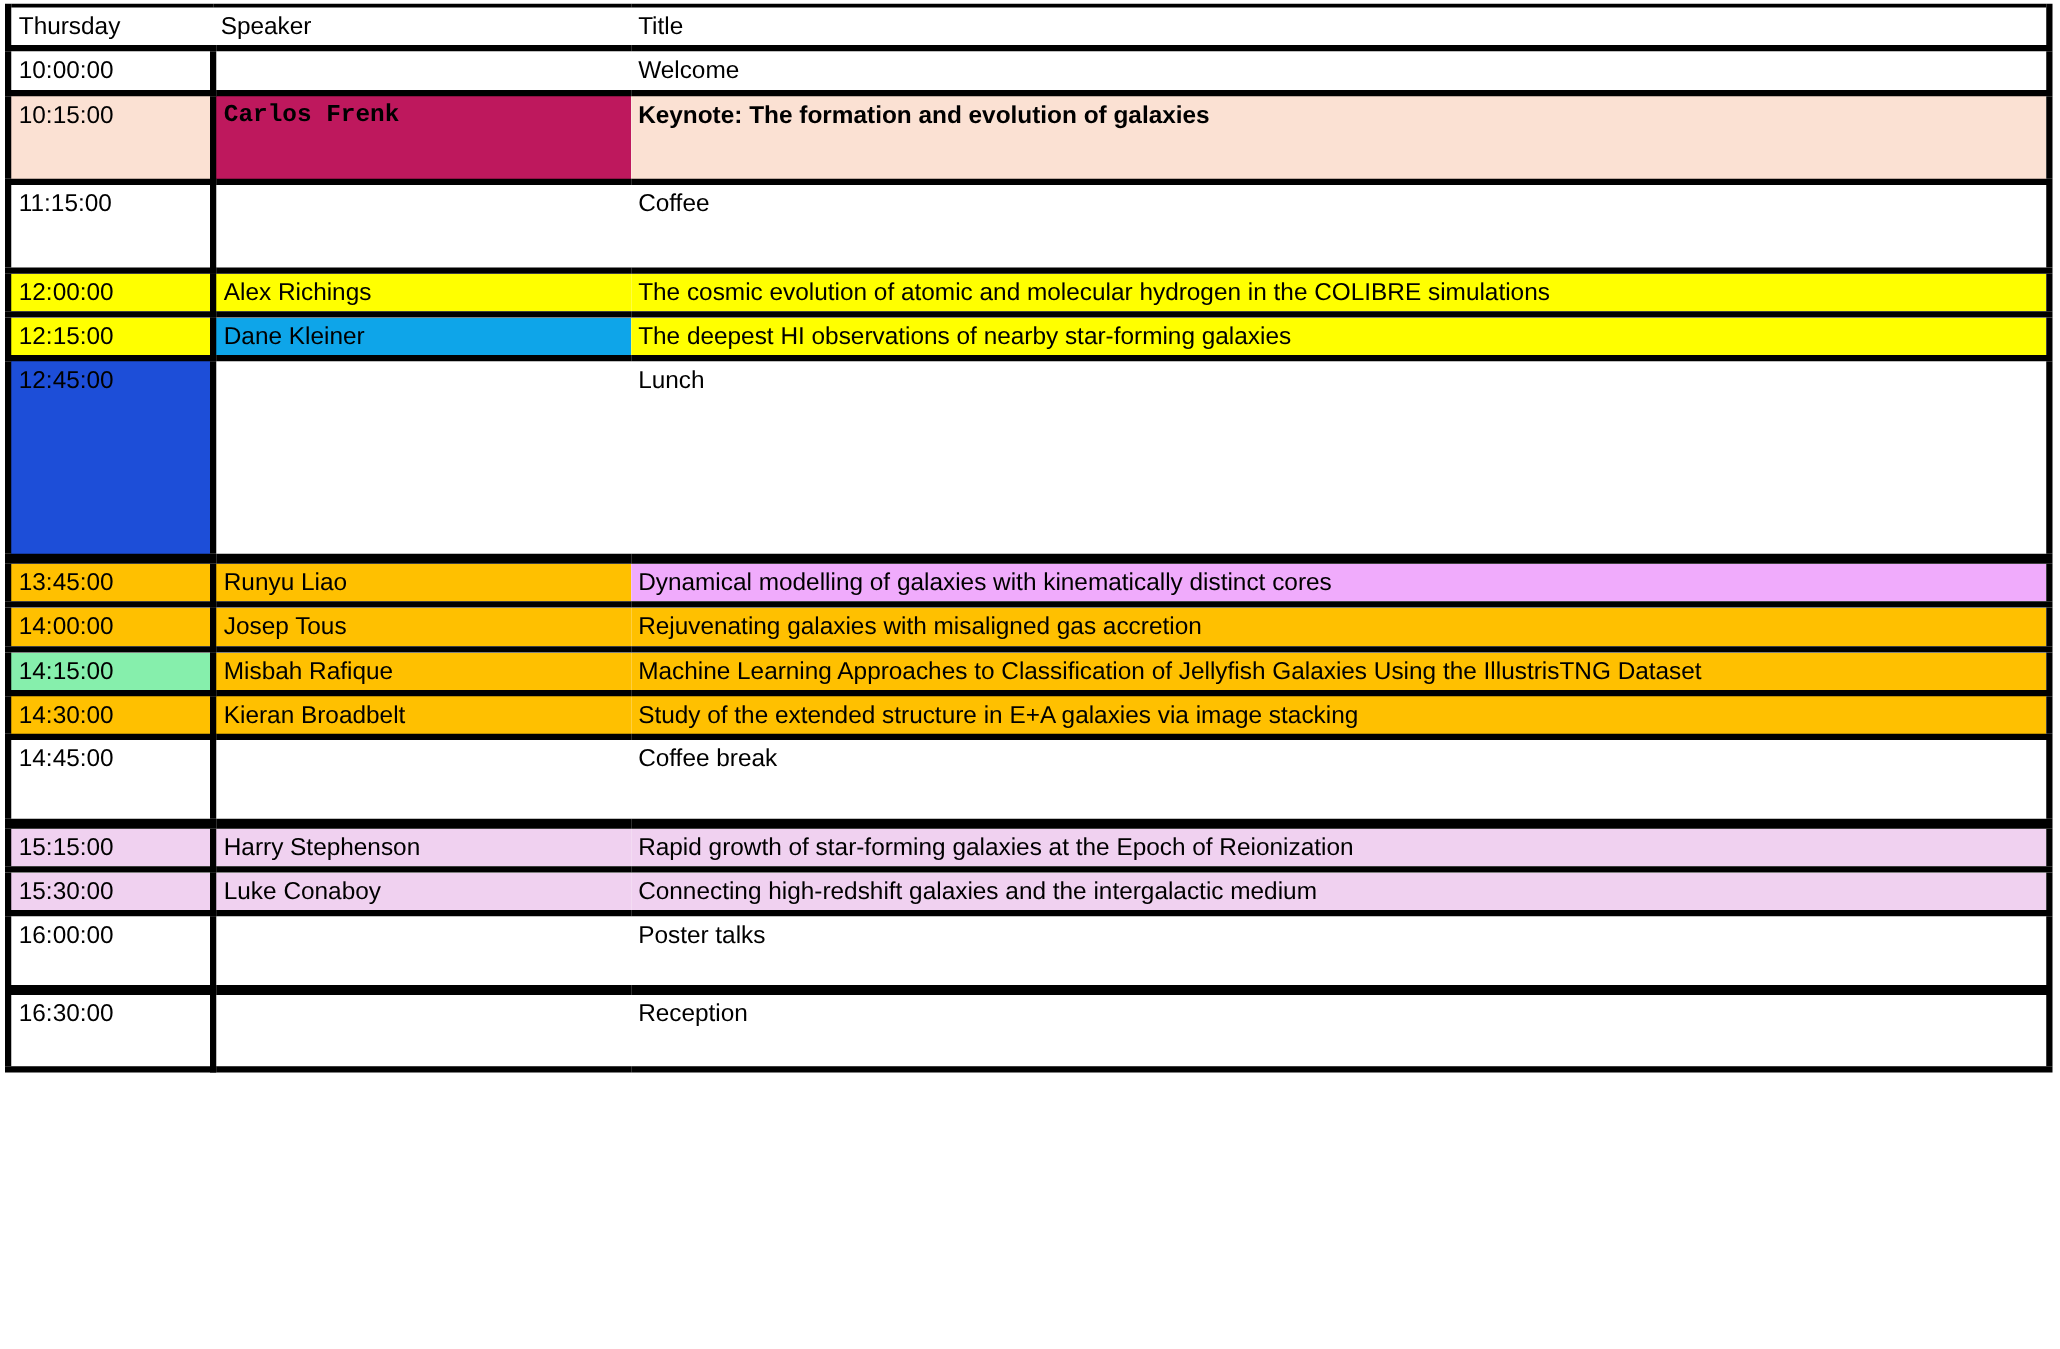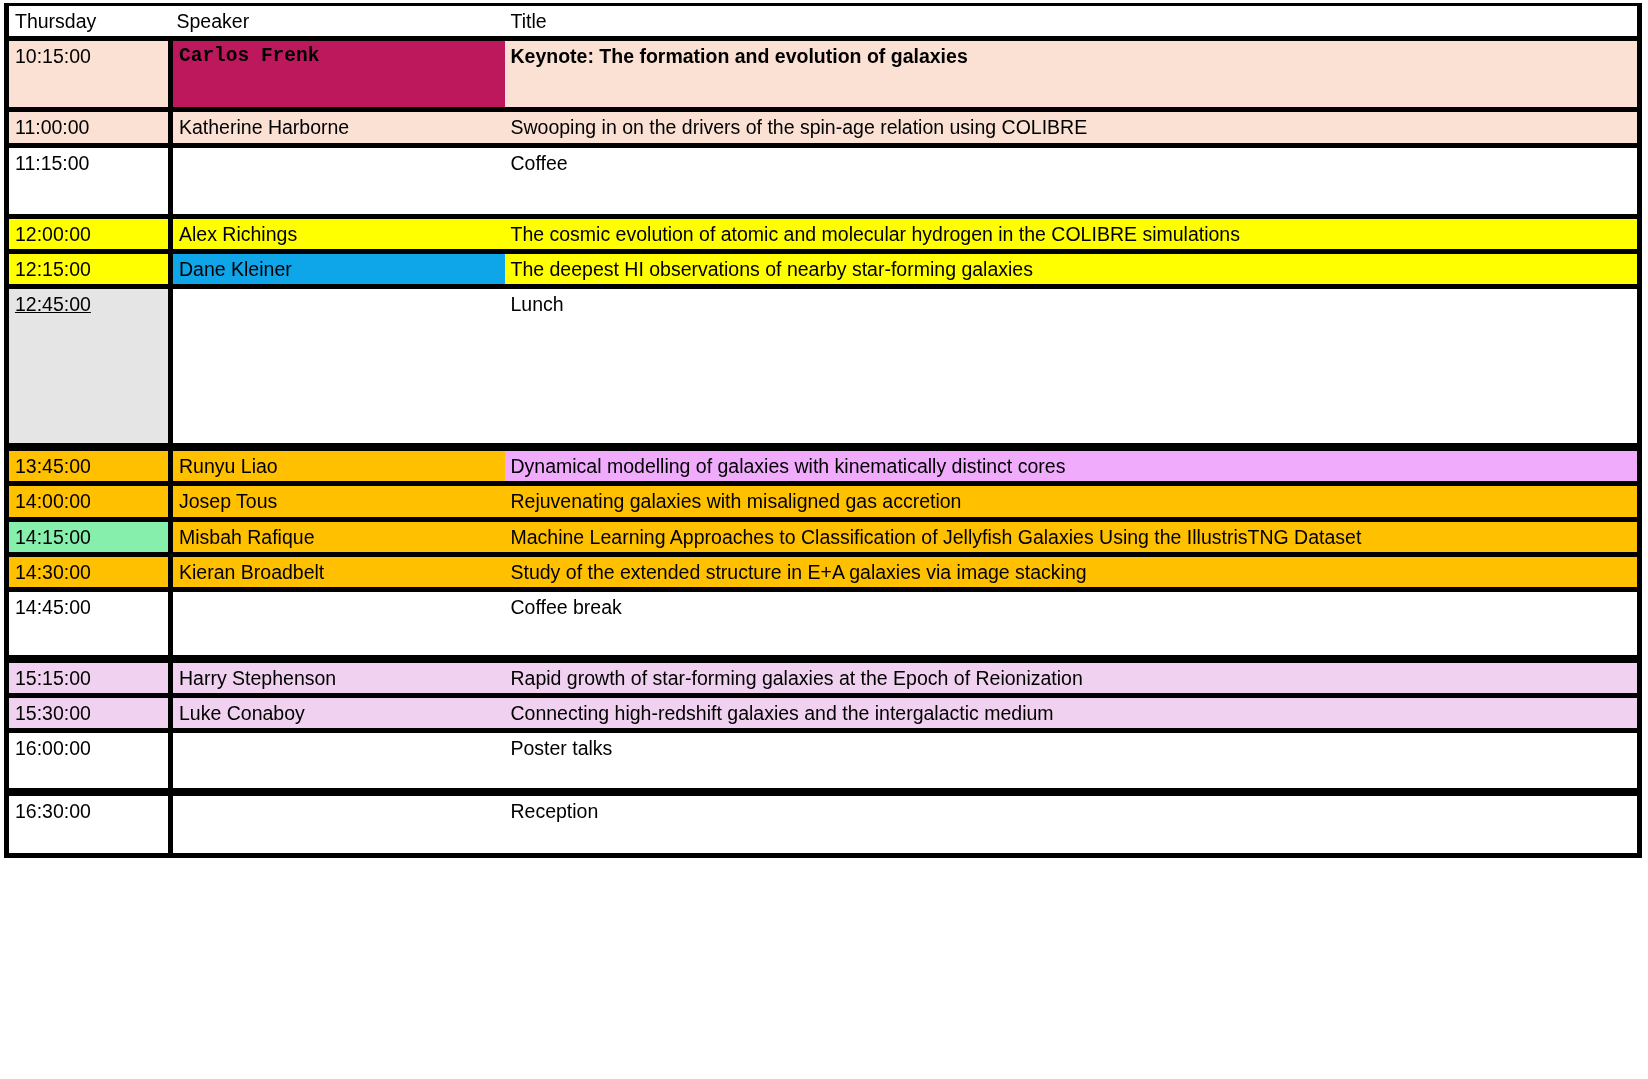--- a/index.html
+++ b/index.html
@@ -47,47 +47,47 @@
     <col class="c-title">
   </colgroup>
   <thead>
     <tr>
       <th>Thursday</th>
       <th>Speaker</th>
       <th>Title</th>
     </tr>
   </thead>
   <tbody>
+      <tr style="height: 31px;">
+    <td class="time" style="background: rgb(255, 255, 255);">10:00:00</td>
+    <td class="speaker" style="background: rgb(255, 255, 255);"></td>
+    <td class="title" style="background: rgb(255, 255, 255);">Welcome</td>
+  </tr>
       <tr class="bold-row" style="height: 71px;">
     <td class="time" style="background: rgb(251, 225, 211);">10:15:00</td>
     <td class="speaker" style="background: #be185d; font-family: Liberation Mono, monospace;">Carlos Frenk</td>
     <td class="title" style="background: rgb(251, 225, 211);">Keynote: The formation and evolution of galaxies</td>
-  </tr>
-      <tr style="height: 31px;">
-    <td class="time" style="background: rgb(251, 225, 211);">11:00:00</td>
-    <td class="speaker" style="background: rgb(251, 225, 211);">Katherine Harborne</td>
-    <td class="title" style="background: rgb(251, 225, 211);">Swooping in on the drivers of the spin-age relation using COLIBRE</td>
   </tr>
       <tr style="height: 71px;">
     <td class="time" style="background: rgb(255, 255, 255);">11:15:00</td>
     <td class="speaker" style="background: rgb(255, 255, 255);"></td>
     <td class="title" style="background: rgb(255, 255, 255);">Coffee</td>
   </tr>
       <tr style="height: 31px;">
     <td class="time" style="background: rgb(255, 255, 0);">12:00:00</td>
     <td class="speaker" style="background: rgb(255, 255, 0);">Alex Richings</td>
     <td class="title" style="background: rgb(255, 255, 0);">The cosmic evolution of atomic and molecular hydrogen in the COLIBRE simulations</td>
   </tr>
       <tr style="height: 31px;">
     <td class="time" style="background: rgb(255, 255, 0);">12:15:00</td>
     <td class="speaker" style="background: #0ea5e9;">Dane Kleiner</td>
     <td class="title" style="background: rgb(255, 255, 0);">The deepest HI observations of nearby star-forming galaxies</td>
   </tr>
       <tr style="height: 160px;">
-    <td class="time" style="background: #e5e5e5; text-decoration: underline;">12:45:00</td>
+    <td class="time" style="background: #1d4ed8;">12:45:00</td>
     <td class="speaker" style="background: rgb(255, 255, 255);"></td>
     <td class="title" style="background: rgb(255, 255, 255);">Lunch</td>
   </tr>
       <tr class="section-thick" style="height: 31px;">
     <td class="time" style="background: rgb(255, 192, 0);">13:45:00</td>
     <td class="speaker" style="background: rgb(255, 192, 0);">Runyu Liao</td>
     <td class="title" style="background: #f0abfc;">Dynamical modelling of galaxies with kinematically distinct cores</td>
   </tr>
       <tr style="height: 31px;">
     <td class="time" style="background: rgb(255, 192, 0);">14:00:00</td>

